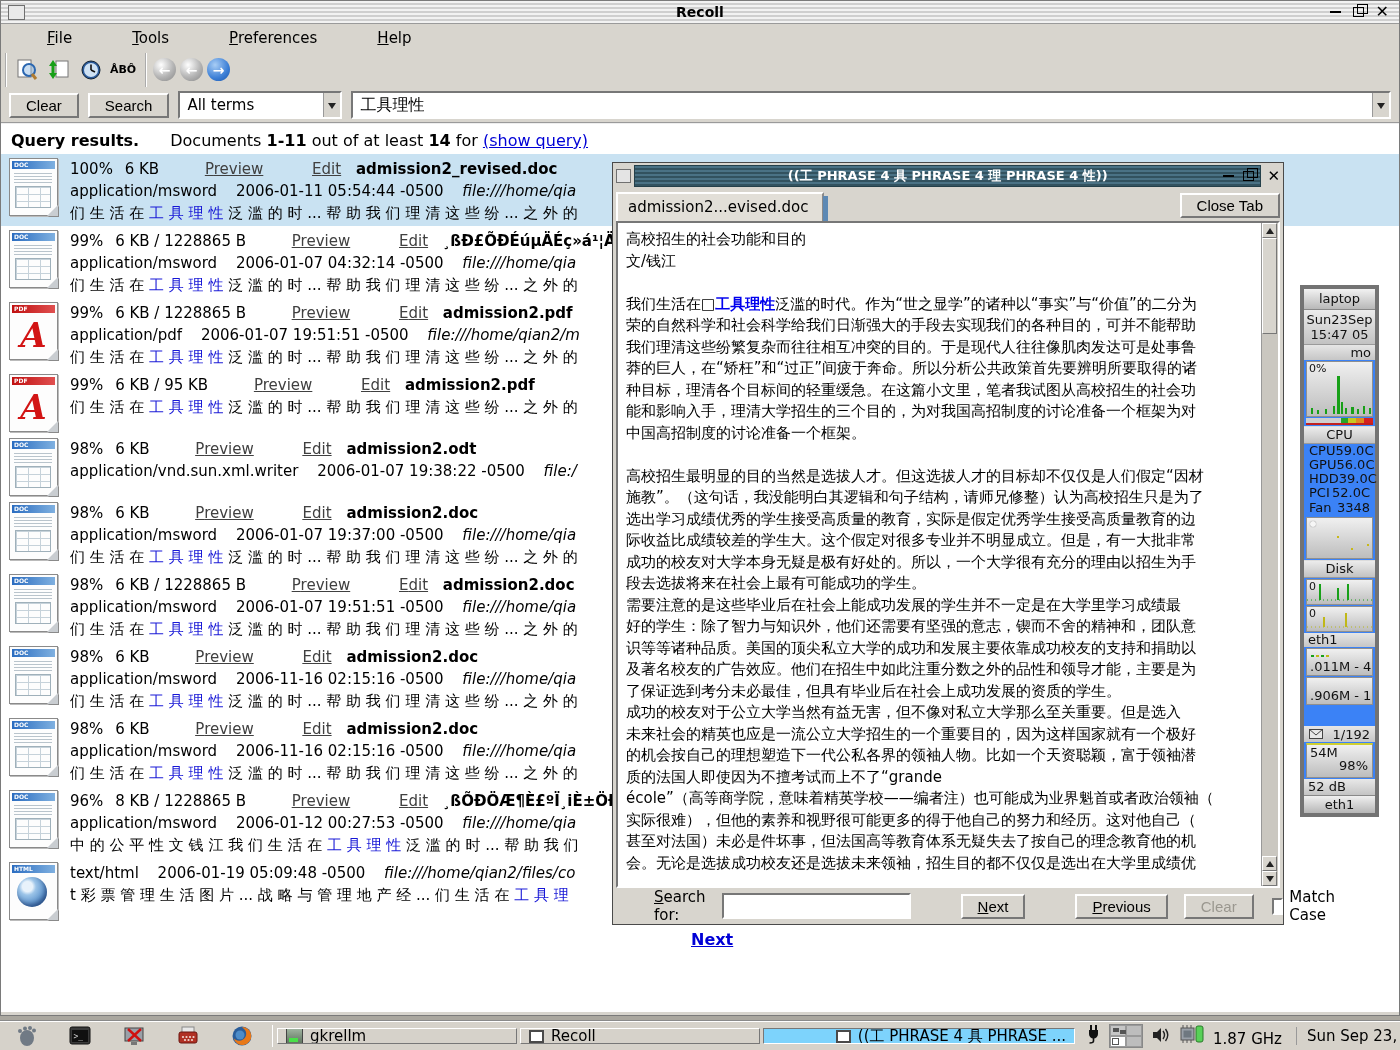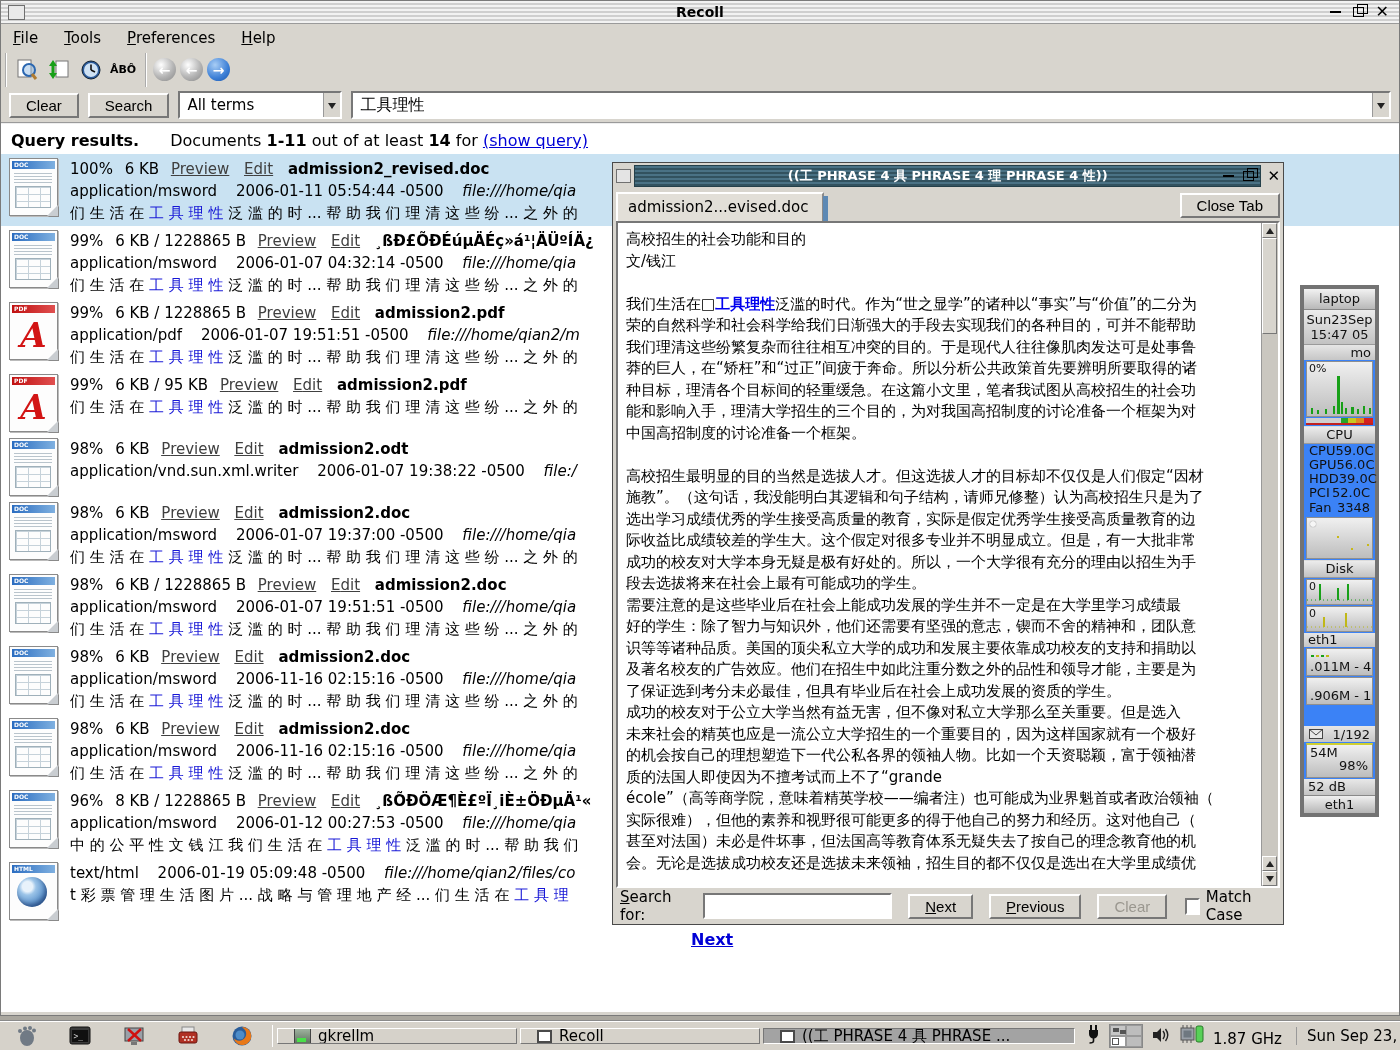--- a/index.html
+++ b/index.html
@@ -12,21 +12,21 @@
   .tb-menubox{width:15px;height:13px;background:#e9e9e9;border:1px solid #6f6f6f;margin-left:7px;}
   .tb-title{position:absolute;left:0;right:0;text-align:center;font-weight:bold;font-size:14px;color:#000;}
   .tb-controls{margin-left:auto;display:flex;align-items:center;gap:12px;padding-right:10px;z-index:2;}
   .glyph-min{width:11px;height:2px;background:#000;}
   .glyph-max{width:9px;height:8px;border:1px solid #000;position:relative;background:transparent;}
   .glyph-max::before{content:"";position:absolute;left:3px;top:-4px;width:9px;height:8px;border:1px solid #000;}
   .glyph-close{font-size:16px;font-weight:bold;line-height:14px;color:#000;}
 
   .menubar{height:27px;display:flex;align-items:center;gap:26px;padding-left:12px;font-size:15px;background:#d8d5ce;}
   .menu-item{cursor:default;}
-  .acc{display:inline-block;}
+  .acc{display:inline-block;margin-left:34px;}
   .acc::first-letter{text-decoration:underline;}
 
   .toolbar{height:37px;display:flex;align-items:center;padding-left:4px;background:#d8d5ce;}
   .tool-group{display:flex;align-items:center;gap:4px;padding:2px 8px 2px 6px;border-left:2px groove #fff;height:30px;}
   .tool-btn{width:28px;height:26px;display:flex;align-items:center;justify-content:center;background:transparent;}
   .abc-label{font-size:11px;font-weight:bold;letter-spacing:0;}
   .nav-btn{width:23px;height:23px;border-radius:50%;display:flex;align-items:center;justify-content:center;color:#fff;font-weight:bold;font-size:14px;line-height:1;}
   .nav-gray{background:radial-gradient(circle at 35% 30%,#ffffff,#b5b5b5 55%,#868686);}
   .nav-blue{background:radial-gradient(circle at 35% 30%,#a8cdf5,#3c7fd6 60%,#1c55a8);}
 
@@ -127,22 +127,22 @@
   .gk-mem .m2{position:absolute;right:4px;top:13px;}
   .gk-db{height:16px;line-height:16px;padding-left:4px;background:linear-gradient(180deg,#e8e8e8,#c4c4c4);}
   .gk-foot{height:17px;line-height:17px;text-align:center;background:linear-gradient(180deg,#f0f0f0,#b6b6b6);border-top:1px solid #888;}
 
   
   .taskbar{position:absolute;left:0;bottom:0;width:1400px;height:28px;background:#d6d2ca;border-top:1px solid #fff;box-shadow:0 -1px 0 #8a8a8a;display:flex;align-items:center;z-index:10;}
   .launchers{display:flex;align-items:center;gap:30px;padding:0 14px;}
   .launcher{width:24px;height:24px;display:flex;align-items:center;justify-content:center;}
   .tb-handle{width:8px;height:22px;margin:0 4px;background:repeating-linear-gradient(180deg,#aaa 0 2px,transparent 2px 4px);border-left:1px solid #fff;}
   .tasks{display:flex;align-items:center;gap:3px;height:24px;}
-  .task-btn{display:flex;align-items:center;gap:7px;width:240px;height:16px;box-sizing:border-box;padding:0 16px;background:#d6d2ca;border-top:1px solid #fff;border-left:1px solid #fff;border-right:1px solid #777;border-bottom:1px solid #777;font-size:15px;white-space:nowrap;overflow:hidden;}
-  .task-btn.active{background:#a3a3a3;border-top:1px solid #777;border-left:1px solid #777;border-right:1px solid #fff;border-bottom:1px solid #fff;width:312px;}
+  .task-btn{display:flex;align-items:center;gap:7px;width:240px;height:16px;box-sizing:border-box;padding:0 8px;background:#d6d2ca;border-top:1px solid #fff;border-left:1px solid #fff;border-right:1px solid #777;border-bottom:1px solid #777;font-size:15px;white-space:nowrap;overflow:hidden;}
+  .task-btn.active{background:#7dd3fc;border-top:1px solid #777;border-left:1px solid #777;border-right:1px solid #fff;border-bottom:1px solid #fff;width:312px;justify-content:flex-end;}
   .task-win-icon{width:15px;height:13px;border:2px solid #4a4a4a;background:#fff;box-sizing:border-box;flex:none;}
   .task-gk-icon{width:15px;height:15px;background:linear-gradient(180deg,#9fb39f,#5c705c);border:1px solid #444;flex:none;position:relative;}
   .task-gk-icon::after{content:"";position:absolute;left:2px;bottom:2px;width:9px;height:4px;background:#49e049;}
   .tray{display:flex;align-items:flex-end;gap:8px;margin-left:10px;}
   .pager{display:grid;grid-template-columns:16px 16px;grid-template-rows:11px 11px;border:1px solid #888;background:#b8b8b8;}
   .pager div{border:1px solid #9a9a9a;box-sizing:border-box;}
   .pg-a{background:#c6c6c6;position:relative;}
   .pg-a::after{content:"";position:absolute;left:2px;top:2px;width:6px;height:4px;background:#555;box-shadow:7px 2px 0 #555;}
   .pg-b{background:#fff;position:relative;}
   .pg-b::after{content:"";position:absolute;left:1px;top:1px;width:5px;height:5px;border:1px solid #555;}

